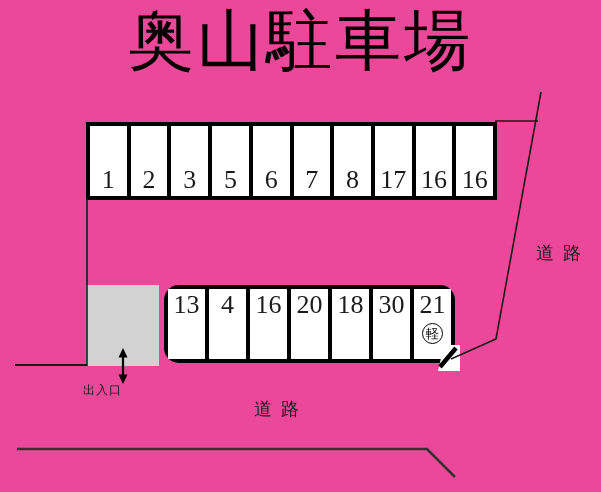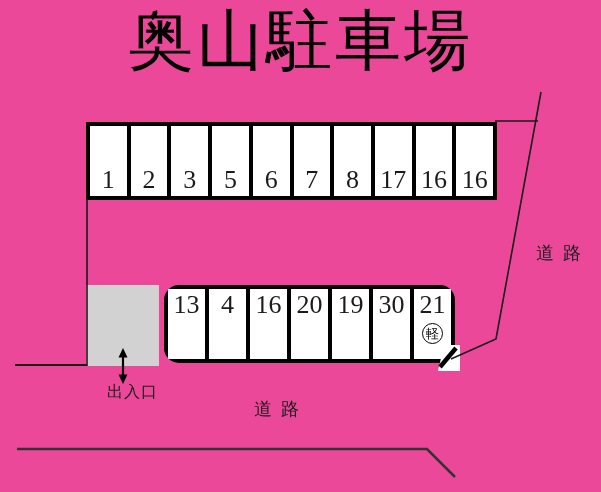--- a/index.html
+++ b/index.html
@@ -86,21 +86,21 @@
     position:absolute;
     left:0; top:0;
     width:601px; height:492px;
     pointer-events:none;
   }
   .lbl{
     position:absolute;
     color:#1b1b1b;
     white-space:nowrap;
   }
-  .lbl.entrance-lbl{left:107px; top:382px; font-size:16px; letter-spacing:1px;}
+  .lbl.entrance-lbl{left:83px; top:382px; font-size:12px; letter-spacing:1px;}
   .lbl.road-bottom{left:254px; top:397px; font-size:18px; letter-spacing:2px;}
   .lbl.road-right{left:536px; top:241px; font-size:18px; letter-spacing:2px;}
   .thick-stroke{stroke:var(--line);}
   .thin-stroke{stroke:var(--thin-line);}
   .road-stroke{stroke:var(--road-line);}
 </style>
 </head>
 <body>
 
 <div class="canvas">
@@ -149,21 +149,21 @@
       <div class="stall">
         <span class="num">4</span>
       </div>
       <div class="stall">
         <span class="num">16</span>
       </div>
       <div class="stall">
         <span class="num">20</span>
       </div>
       <div class="stall">
-        <span class="num">19</span>
+        <span class="num">18</span>
       </div>
       <div class="stall">
         <span class="num">30</span>
       </div>
       <div class="stall">
         <span class="num">21</span>
         <span class="badge">軽</span>
       </div>
     </div>
 

